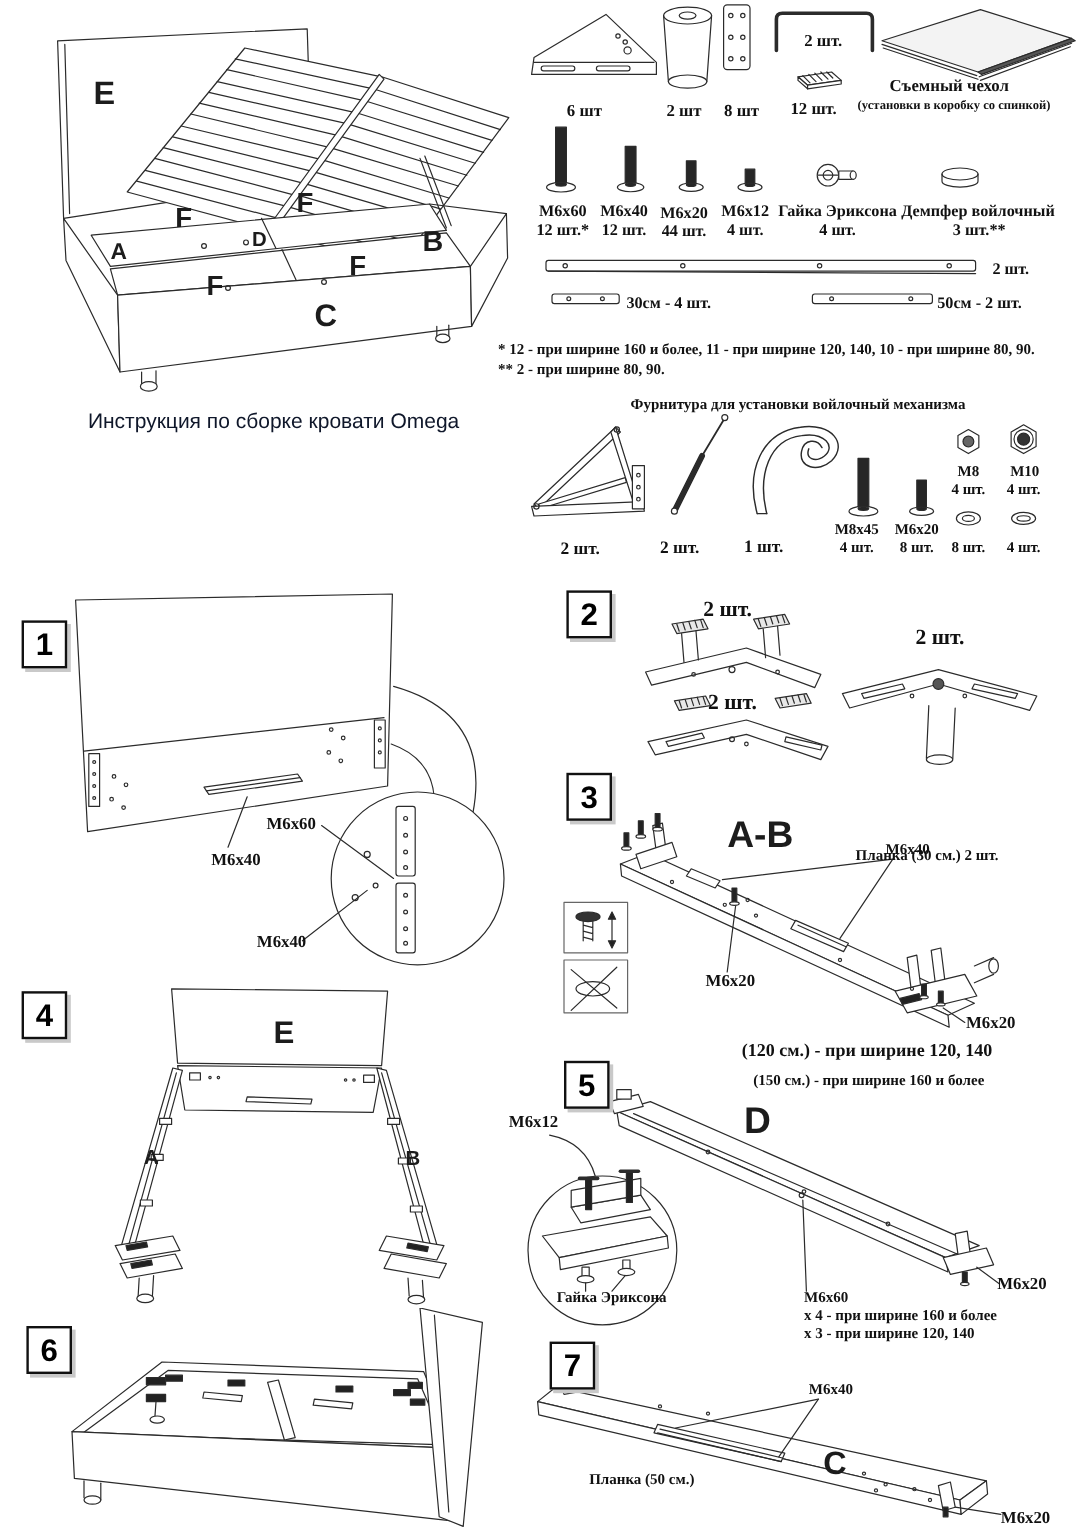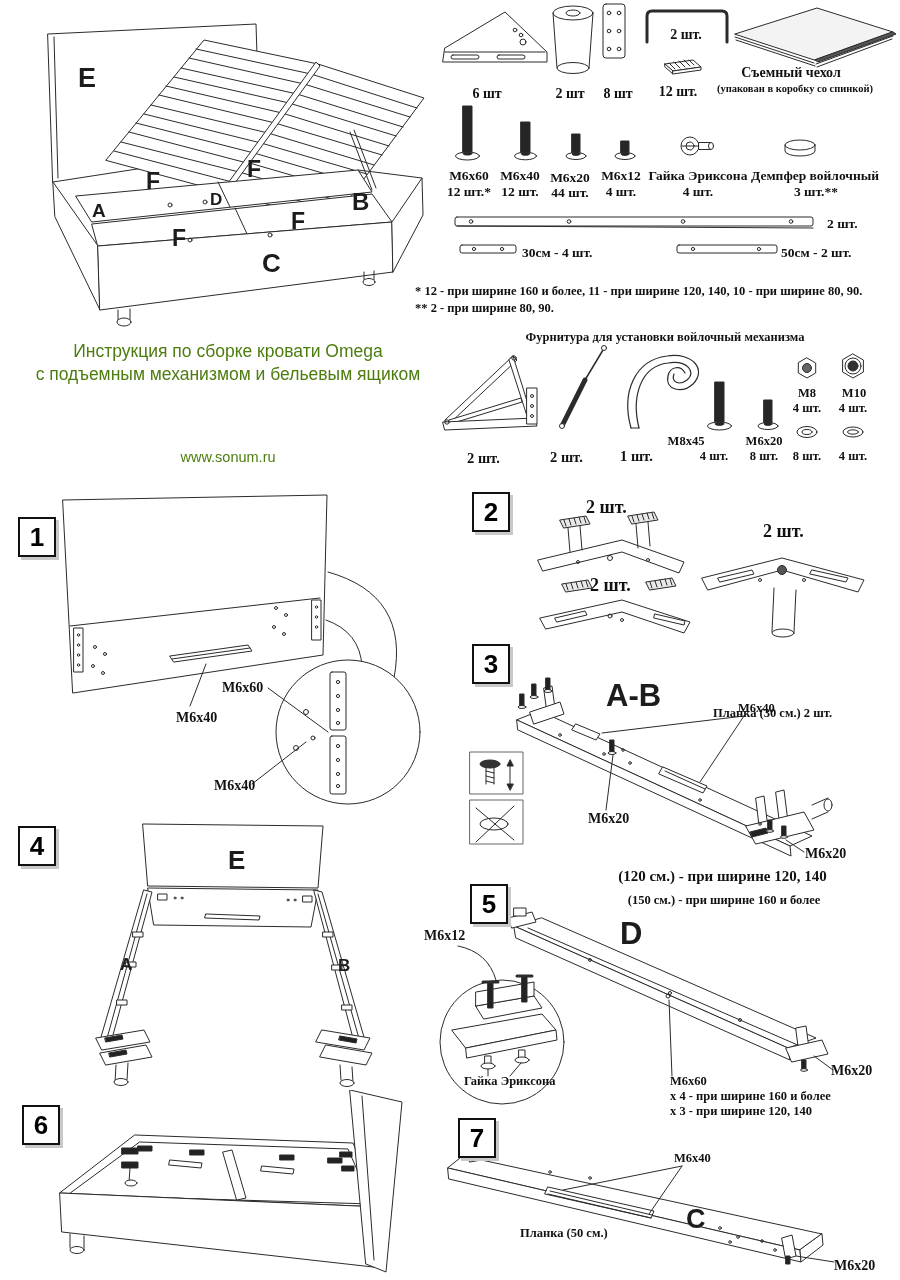--- a/index.html
+++ b/index.html
@@ -7,21 +7,21 @@
          font-family:"Liberation Sans", sans-serif; color:#111; overflow:hidden; }
   .canvas { position:absolute; left:0; top:0; width:900px; height:1280px; }
   svg.art { position:absolute; fill:#fff; stroke:#2b2b2b; stroke-width:1;
             stroke-linejoin:round; stroke-linecap:round; }
   .lbl { position:absolute; font-weight:bold; font-size:13.5px; color:#111; white-space:nowrap;font-family:Liberation Serif, serif; }
   .lbl.c { text-align:center; }
   .lbl.r { text-align:center; }
   .lbl.sm { font-size:12px; }
   .lbl.md { font-size:12.5px; }
   .letter { position:absolute; font-weight:600; color:#1c1c1c; white-space:nowrap; }
-  .title { position:absolute; font-size:17.5px; font-weight:400; text-align:center; color:#4d7c0f; }
+  .title { position:absolute; font-size:17.5px; font-weight:400; text-align:center; color:#0f172a; }
   .stepnum { position:absolute; width:34px; height:36px; border:2px solid #111; background:#fff;
              box-shadow:3px 3px 0 #c9c9c9; display:flex; align-items:center; justify-content:center;
              font-size:26px; font-weight:600; color:#000; }
 </style>
 </head>
 <body>
 
 <div class="canvas">
 
   <svg class="art" style="left:20px;top:10px" width="420" height="320" viewBox="0 0 420 320">
@@ -136,21 +136,21 @@
     <rect x="242" y="245" width="100" height="8" rx="2"></rect>
     <circle cx="258" cy="249" r="1.6" fill="none"></circle>
       <circle cx="324" cy="249" r="1.6" fill="none"></circle>
   </svg>
   <div class="lbl c" style="left:455px;top:86px;width:64px;font-size:14px">6 шт</div>
   <div class="lbl c" style="left:540px;top:86px;width:60px;font-size:14px">2 шт</div>
   <div class="lbl c" style="left:588px;top:86px;width:60px;font-size:14px">8 шт</div>
   <div class="lbl c" style="left:656px;top:27px;width:60px;font-size:14px">2 шт.</div>
   <div class="lbl c" style="left:648px;top:84px;width:60px;font-size:14px">12 шт.</div>
   <div class="lbl c" style="left:716px;top:65px;width:150px;font-size:14px">Съемный чехол</div>
-  <div class="lbl c" style="left:703px;top:83px;width:184px;font-size:10.5px">(упакован в коробку со спинкой)</div>
+  <div class="lbl c" style="left:703px;top:83px;width:184px;font-size:10.5px">(установки в коробку со спинкой)</div>
 
   <div class="lbl c" style="left:442px;top:168px;width:54px">M6x60</div>
   <div class="lbl c" style="left:440px;top:184px;width:58px">12 шт.*</div>
   <div class="lbl c" style="left:496px;top:168px;width:48px">M6x40</div>
   <div class="lbl c" style="left:496px;top:184px;width:48px">12 шт.</div>
   <div class="lbl c" style="left:546px;top:170px;width:48px">M6x20</div>
   <div class="lbl c" style="left:546px;top:185px;width:48px">44 шт.</div>
   <div class="lbl c" style="left:597px;top:168px;width:48px">M6x12</div>
   <div class="lbl c" style="left:597px;top:184px;width:48px">4 шт.</div>
   <div class="lbl c" style="left:646px;top:168px;width:104px">Гайка Эриксона</div>
@@ -158,22 +158,20 @@
   <div class="lbl c" style="left:750px;top:168px;width:130px">Демпфер войлочный</div>
   <div class="lbl c" style="left:788px;top:184px;width:56px">3 шт.**</div>
 
   <div class="lbl" style="left:827px;top:216px">2 шт.</div>
   <div class="lbl" style="left:522px;top:245px">30см - 4 шт.</div>
   <div class="lbl" style="left:781px;top:245px">50см - 2 шт.</div>
   <div class="lbl sm" style="left:415px;top:284px;font-size:12.5px">* 12 - при ширине 160 и более, 11 - при ширине 120, 140, 10 - при ширине 80, 90.</div>
   <div class="lbl sm" style="left:415px;top:301px;font-size:12.5px">** 2 - при ширине 80, 90.</div>
 
   <div class="title" style="left:20px;top:341px;width:416px">Инструкция по сборке кровати Omega</div>
-  <div class="title" style="left:20px;top:364px;width:416px">с подъемным механизмом и бельевым ящиком</div>
-  <div class="title" style="left:20px;top:449px;width:416px;font-size:14.5px">www.sonum.ru</div>
 
   <svg class="art" style="left:435px;top:330px" width="465" height="148" viewBox="0 0 465 148">
 
     <polygon points="10,90 78,26 82,30 14,94"></polygon>
     <polygon points="78,26 96,84 92,86 74,30"></polygon>
     <polygon points="14,90 86,68 87,72 15,94"></polygon>
     <polygon points="8,92 100,88 102,96 10,100"></polygon>
     <rect x="92" y="58" width="10" height="36"></rect>
     <circle cx="97" cy="66" r="1.5" fill="none"></circle>
       <circle cx="97" cy="76" r="1.5" fill="none"></circle>
@@ -205,21 +203,21 @@
 
     <ellipse cx="372" cy="102" rx="10" ry="5.5"></ellipse>
       <ellipse cx="372" cy="102" rx="5" ry="2.5" fill="none"></ellipse>
     <ellipse cx="418" cy="102" rx="10" ry="5"></ellipse>
       <ellipse cx="418" cy="102" rx="5.5" ry="2.2" fill="none"></ellipse>
   </svg>
   <div class="lbl c" style="left:520px;top:330px;width:290px;font-size:12.5px">Фурнитура для установки войлочный механизма</div>
   <div class="lbl" style="left:467px;top:450px;font-size:14.5px">2 шт.</div>
   <div class="lbl" style="left:550px;top:449px;font-size:14.5px">2 шт.</div>
   <div class="lbl" style="left:620px;top:448px;font-size:14.5px">1 шт.</div>
-  <div class="lbl c" style="left:660px;top:434px;width:52px;font-size:12.5px">M8x45</div>
+  <div class="lbl c" style="left:688px;top:434px;width:52px;font-size:12.5px">M8x45</div>
   <div class="lbl c" style="left:688px;top:449px;width:52px;font-size:12.5px">4 шт.</div>
   <div class="lbl c" style="left:740px;top:434px;width:48px;font-size:12.5px">M6x20</div>
   <div class="lbl c" style="left:740px;top:449px;width:48px;font-size:12.5px">8 шт.</div>
   <div class="lbl c" style="left:791px;top:386px;width:32px;font-size:12.5px">M8</div>
   <div class="lbl c" style="left:785px;top:401px;width:44px;font-size:12.5px">4 шт.</div>
   <div class="lbl c" style="left:835px;top:386px;width:38px;font-size:12.5px">M10</div>
   <div class="lbl c" style="left:831px;top:401px;width:44px;font-size:12.5px">4 шт.</div>
   <div class="lbl c" style="left:786px;top:449px;width:42px;font-size:12.5px">8 шт.</div>
   <div class="lbl c" style="left:832px;top:449px;width:42px;font-size:12.5px">4 шт.</div>
 
@@ -525,17 +523,17 @@
       <circle cx="120" cy="62" r="1.3" fill="none"></circle>
 
     <line x1="252" y1="56" x2="133" y2="80"></line>
     <line x1="252" y1="56" x2="219" y2="104"></line>
     <line x1="404" y1="152" x2="366" y2="146"></line>
   </svg>
   <div class="stepnum" style="left:458px;top:1118px">
       <span>7</span>
     </div>
   <div class="lbl md" style="left:674px;top:1151px">M6x40</div>
-  <div class="lbl md" style="left:520px;top:1226px">Планка (50 см.)</div>
+  <div class="lbl md" style="left:491px;top:1226px">Планка (50 см.)</div>
   <div class="letter" style="left:686px;top:1204px;font-size:27px">C</div>
   <div class="lbl" style="left:834px;top:1258px;font-size:14px">M6x20</div>
 
 </div>
 
 </body></html>

